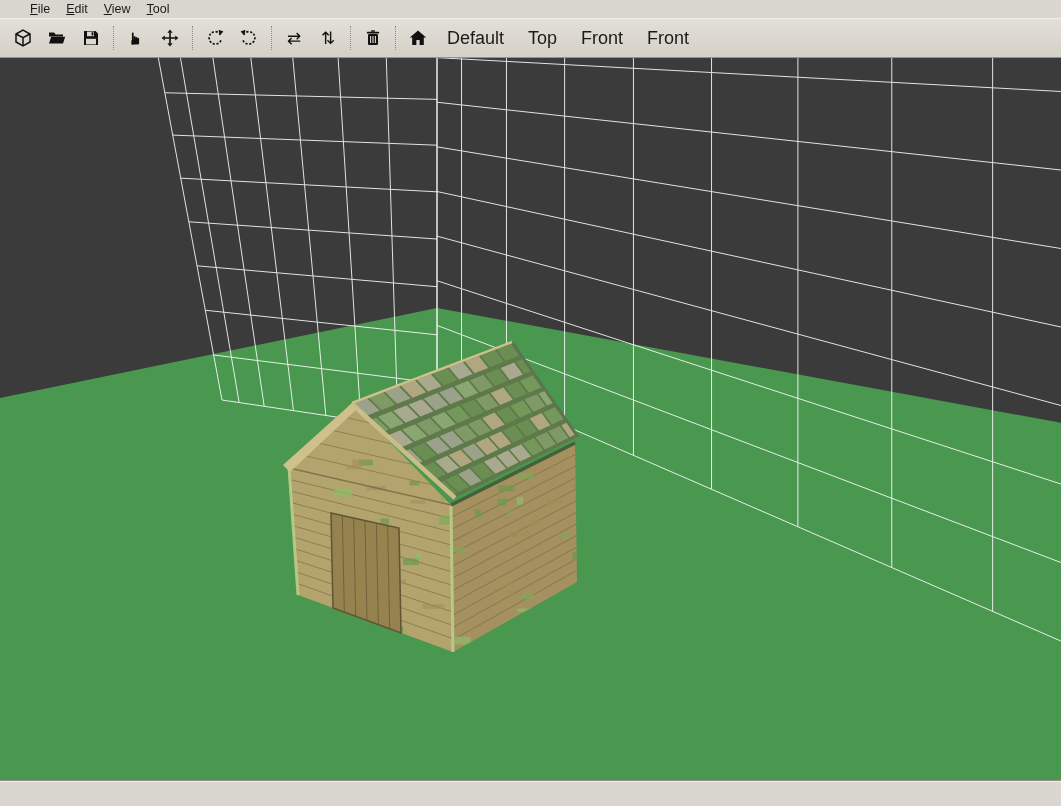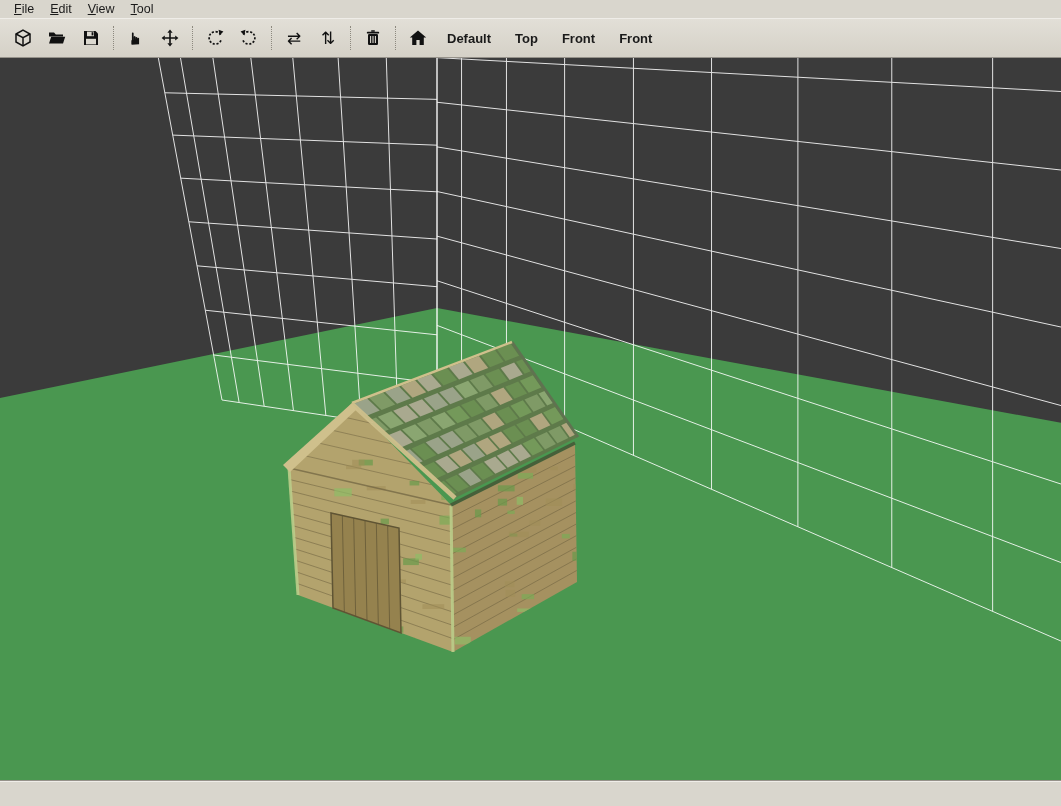--- a/index.html
+++ b/index.html
@@ -2,34 +2,34 @@
 <html><head>
 <meta charset="utf-8">
 <style>
   * { box-sizing: border-box; margin: 0; padding: 0; }
   html,body { width: 1061px; height: 806px; overflow: hidden;
     font-family: "Liberation Sans", "DejaVu Sans", sans-serif; }
   .window { width: 1061px; height: 806px; display: flex; flex-direction: column;
     background: #d9d6cd; }
 
   
-  .menubar { height: 18px; display: flex; align-items: center; padding-left: 6px;
+  .menubar { height: 18px; display: flex; align-items: center; padding-left: 22px;
     font-size: 12.5px; color: #1a1a1a; background: #d9d6cd; }
   .menu-item { padding: 1px 8px; cursor: default; }
   .menu-item u { text-decoration: underline; }
 
   
   .toolbar { height: 40px; display: flex; align-items: center; padding: 0 6px;
     background: linear-gradient(#e2dfd7, #d5d1c7);
     border-top: 1px solid #efede8; border-bottom: 1px solid #96928a; }
   .tbtn { width: 30px; height: 30px; display: flex; align-items: center; justify-content: center;
     background: transparent; border: none; margin: 0 2px; color: #111; }
   .tbtn svg { display: block; }
-  .tbtn.text { width: auto; padding: 0 10px; font-size: 13px; color: #1a1a1a;
-    font-family: "Liberation Sans", sans-serif; font-weight: bold; }
+  .tbtn.text { width: auto; padding: 0 10px; font-size: 18px; color: #1a1a1a;
+    font-family: "Liberation Sans", sans-serif; }
   .sep { width: 1px; height: 24px; border-left: 1px dotted #8d897f; margin: 0 5px; }
   .glyph { font-size: 17px; line-height: 1; display: inline-block; }
   .glyph.rot-up { transform: rotate(-90deg); }
 
   
   .viewport { height: 722px; position: relative; background: #3b3b3b; overflow: hidden; }
   .viewport svg { display: block; width: 1061px; height: 722px; }
 
   
   .statusbar { height: 26px; background: #d9d6cd; border-top: 1px solid #96928a;

